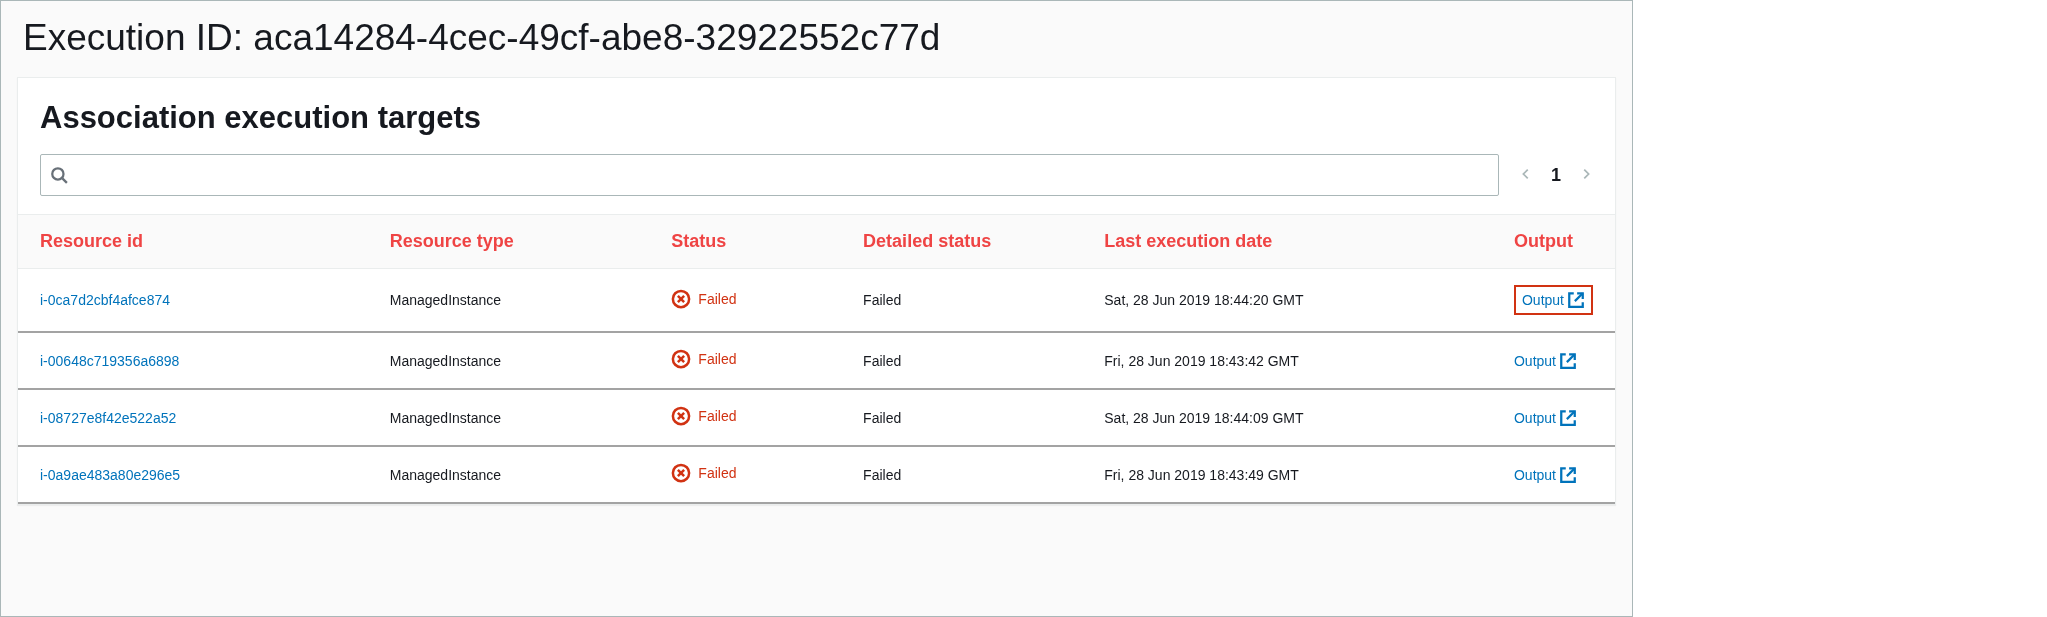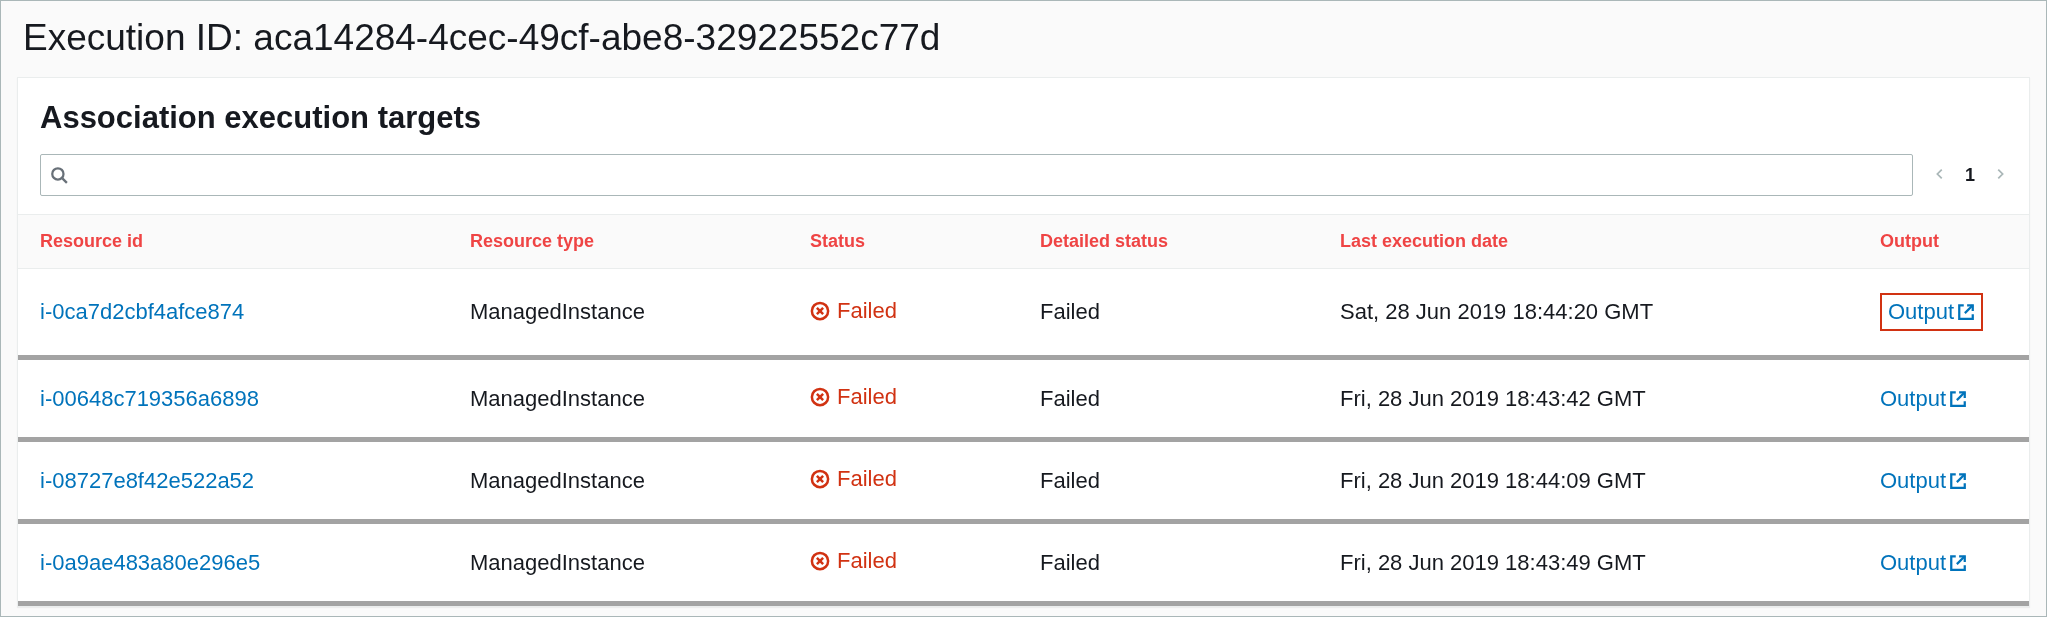--- a/index.html
+++ b/index.html
@@ -5,21 +5,21 @@
   * { box-sizing: border-box; margin: 0; padding: 0; }
   body {
     font-family: "Amazon Ember", "Helvetica Neue", Arial, sans-serif;
     background: #fff;
     color: #16191f;
     font-size: 14px;
   }
   .page {
     border: 1px solid #aab7b8;
     background: #fafafa;
-    width: 2047px;
+    width: 1633px;
     height: 617px;
     overflow: hidden;
   }
   .page-title {
     font-size: 37px;
     font-weight: 400;
     padding: 16px 22px 18px 22px;
     color: #16191f;
   }
   .panel {
@@ -82,23 +82,23 @@
     text-align: left;
     font-weight: 700;
     font-size: 18px;
     color: #ef4444;
     padding: 16px 22px;
     border-top: 1px solid #eaeded;
     border-bottom: 1px solid #eaeded;
     background: #fafafa;
   }
   table.data tbody td {
-    padding: 24px 22px;
-    border-bottom: 5px solid #a3a3a3;
-    font-size: 22px;
+    padding: 16px 22px;
+    border-bottom: 2px solid #a3a3a3;
+    font-size: 14px;
     color: #16191f;
     vertical-align: middle;
   }
   .link {
     color: #0073bb;
     text-decoration: none;
     cursor: pointer;
   }
   .status-cell {
     display: inline-flex;
@@ -242,21 +242,21 @@
                 <span style="color: rgb(209, 50, 18); display: inline-flex;">
                   <svg viewBox="0 0 16 16" fill="none" stroke="currentColor" stroke-width="2">
                     <circle cx="8" cy="8" r="6.5"></circle>
                     <line x1="5.5" y1="5.5" x2="10.5" y2="10.5"></line>
                     <line x1="10.5" y1="5.5" x2="5.5" y2="10.5"></line>
                   </svg>
                 </span>
                 <span>Failed</span>
               </span></td>
             <td>Failed</td>
-            <td>Fri, 28 Jun 2019 18:44:09 GMT</td>
+            <td>Sat, 28 Jun 2019 18:44:09 GMT</td>
             <td><span><a class="output-link">
                   <span>Output</span>
                   <span style="display: inline-flex;">
                     <svg viewBox="0 0 16 16" fill="none" stroke="currentColor" stroke-width="2">
                       <path d="M6 2H2v12h12v-4"></path>
                       <polyline points="9,2 14,2 14,7"></polyline>
                       <line x1="14" y1="2" x2="7" y2="9"></line>
                     </svg>
                   </span>
                 </a></span></td>

